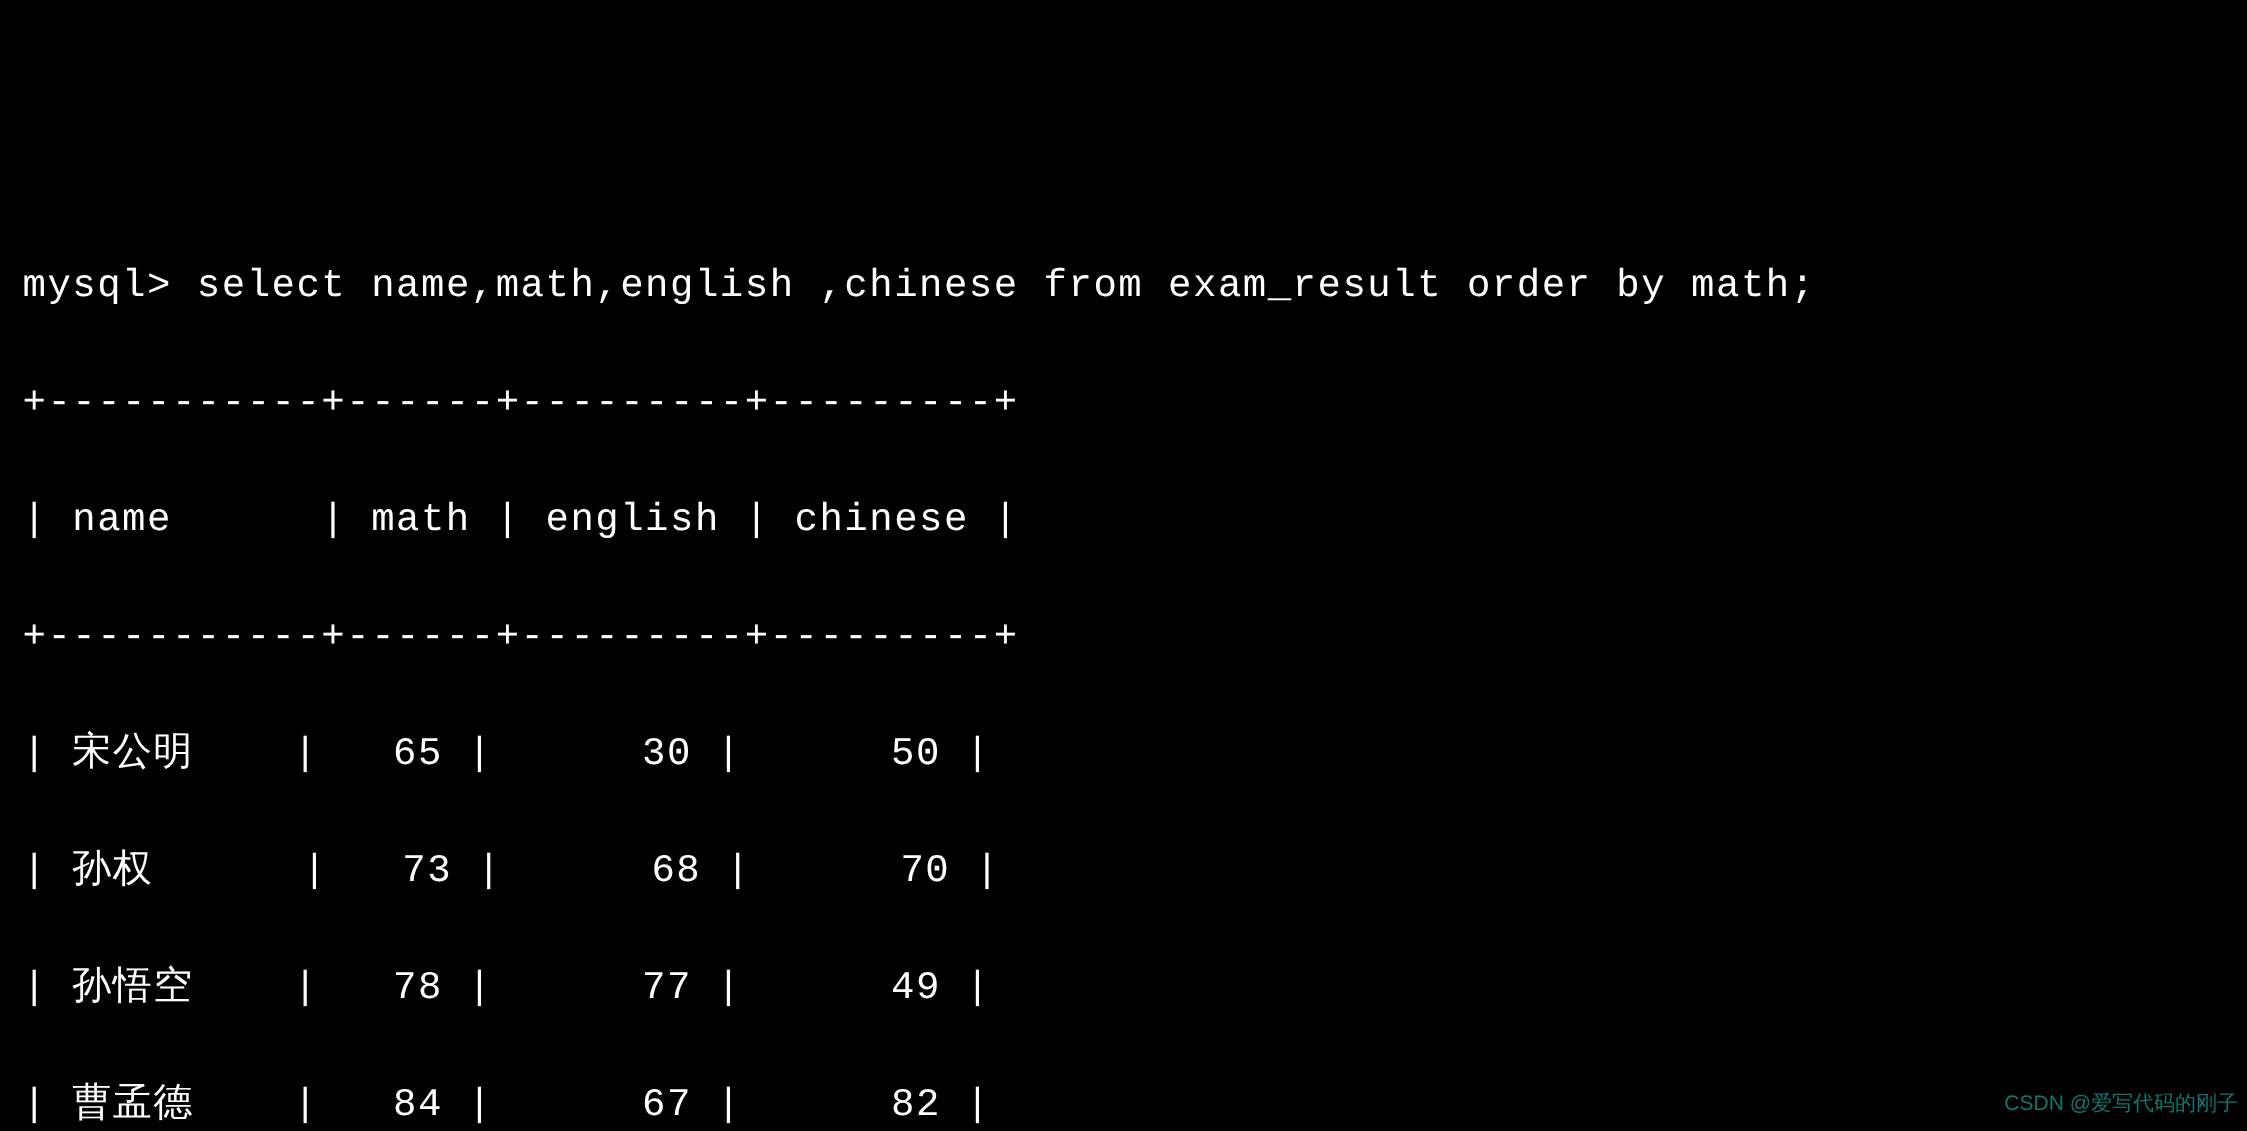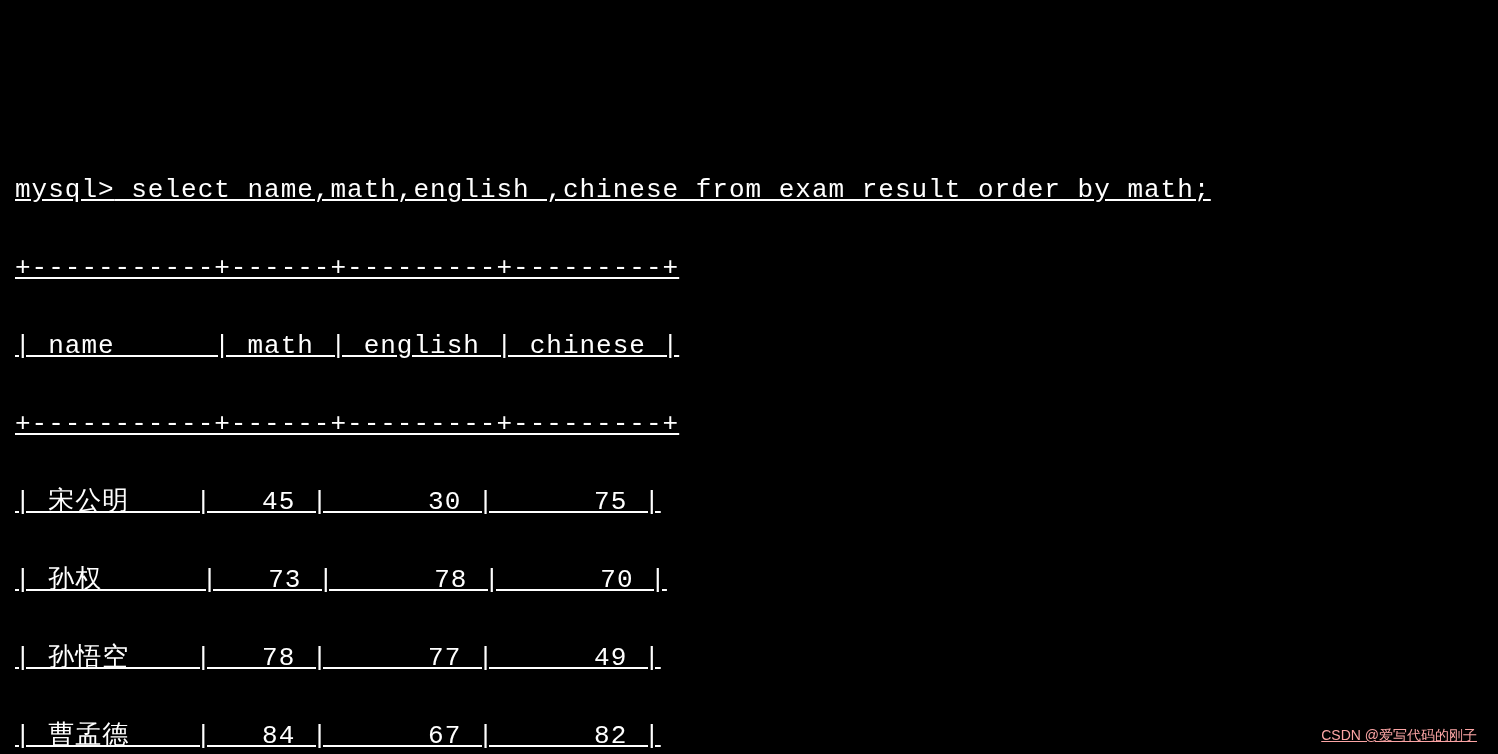--- a/index.html
+++ b/index.html
@@ -1,19 +1,18 @@
 <!DOCTYPE html>
 <html><head>
   <meta charset="utf-8">
   <style>
     * {
       margin: 0;
       padding: 0;
       box-sizing: border-box;
-      text-decoration: underline;
     }
     body {
       background-color: #000000;
       color: #ffffff;
       font-family: 'Courier New', Consolas, monospace;
       font-size: 26px;
       padding: 15px;
       white-space: pre;
       line-height: 1.5;
       letter-spacing: 1px;
@@ -21,40 +20,40 @@
       height: 754px;
       overflow: hidden;
       position: relative;
     }
     .terminal-line {
       display: block;
     }
     .watermark {
       position: absolute;
       bottom: 8px;
-      right: 21px;
-      color: #fca5a5;
+      right: 6px;
+      color: #0f766e;
       font-size: 14px;
       font-family: sans-serif;
       letter-spacing: 0;
       white-space: normal;
       margin-top: 13px;
     }
   </style>
 </head>
 <body>
 
 
 
 <span class="terminal-line"><span>mysql&gt;</span> <span>select name,math,english ,chinese from exam_result order by math;</span></span>
 <span class="terminal-line">+-----------+------+---------+---------+</span>
 <span class="terminal-line">| name      | math | english | chinese |</span>
 <span class="terminal-line">+-----------+------+---------+---------+</span>
-<span class="terminal-line">| 宋公明    |   45 |      30 |      75 |</span>
-<span class="terminal-line">| 孙权      |   73 |      78 |      70 |</span>
+<span class="terminal-line">| 宋公明    |   65 |      30 |      50 |</span>
+<span class="terminal-line">| 孙权      |   73 |      68 |      70 |</span>
 <span class="terminal-line">| 孙悟空    |   78 |      77 |      49 |</span>
 <span class="terminal-line">| 曹孟德    |   84 |      67 |      82 |</span>
 
 
 
 
 
 
 
 

